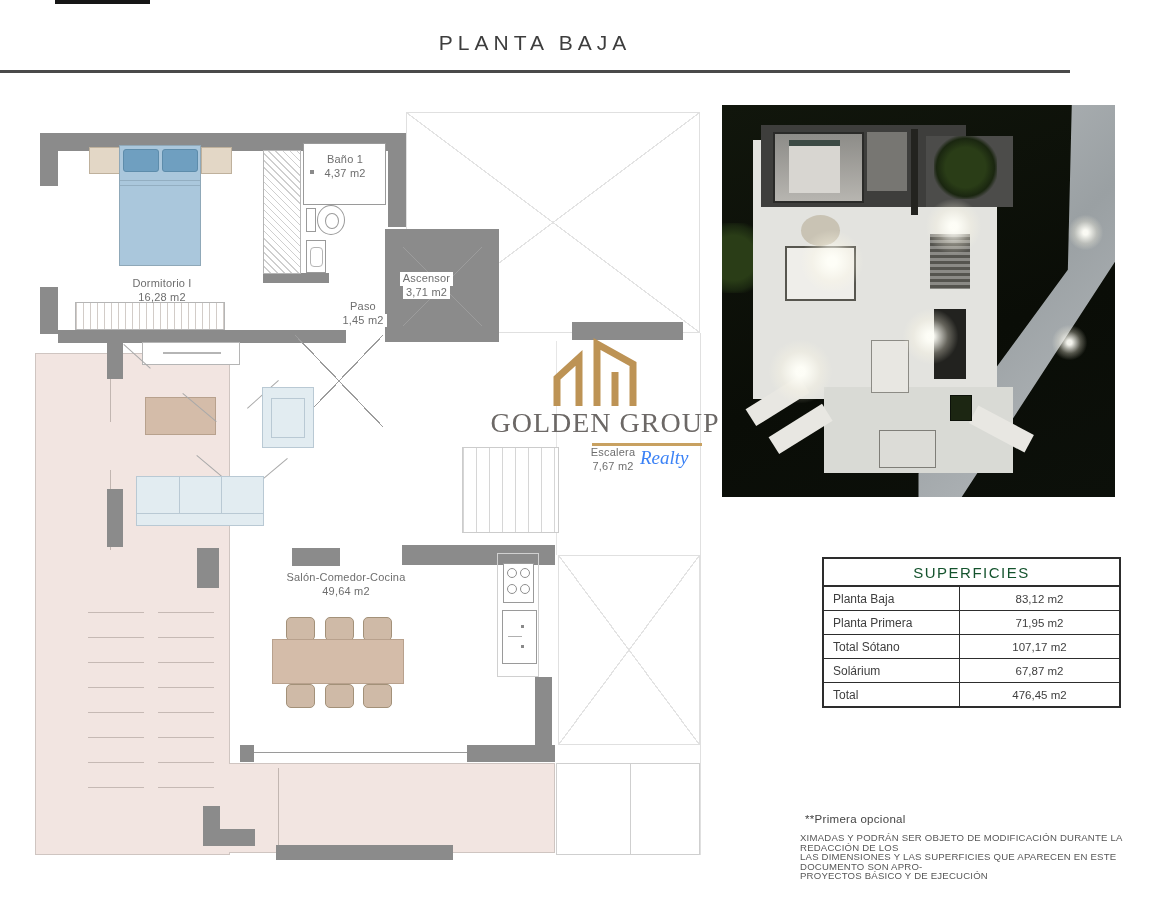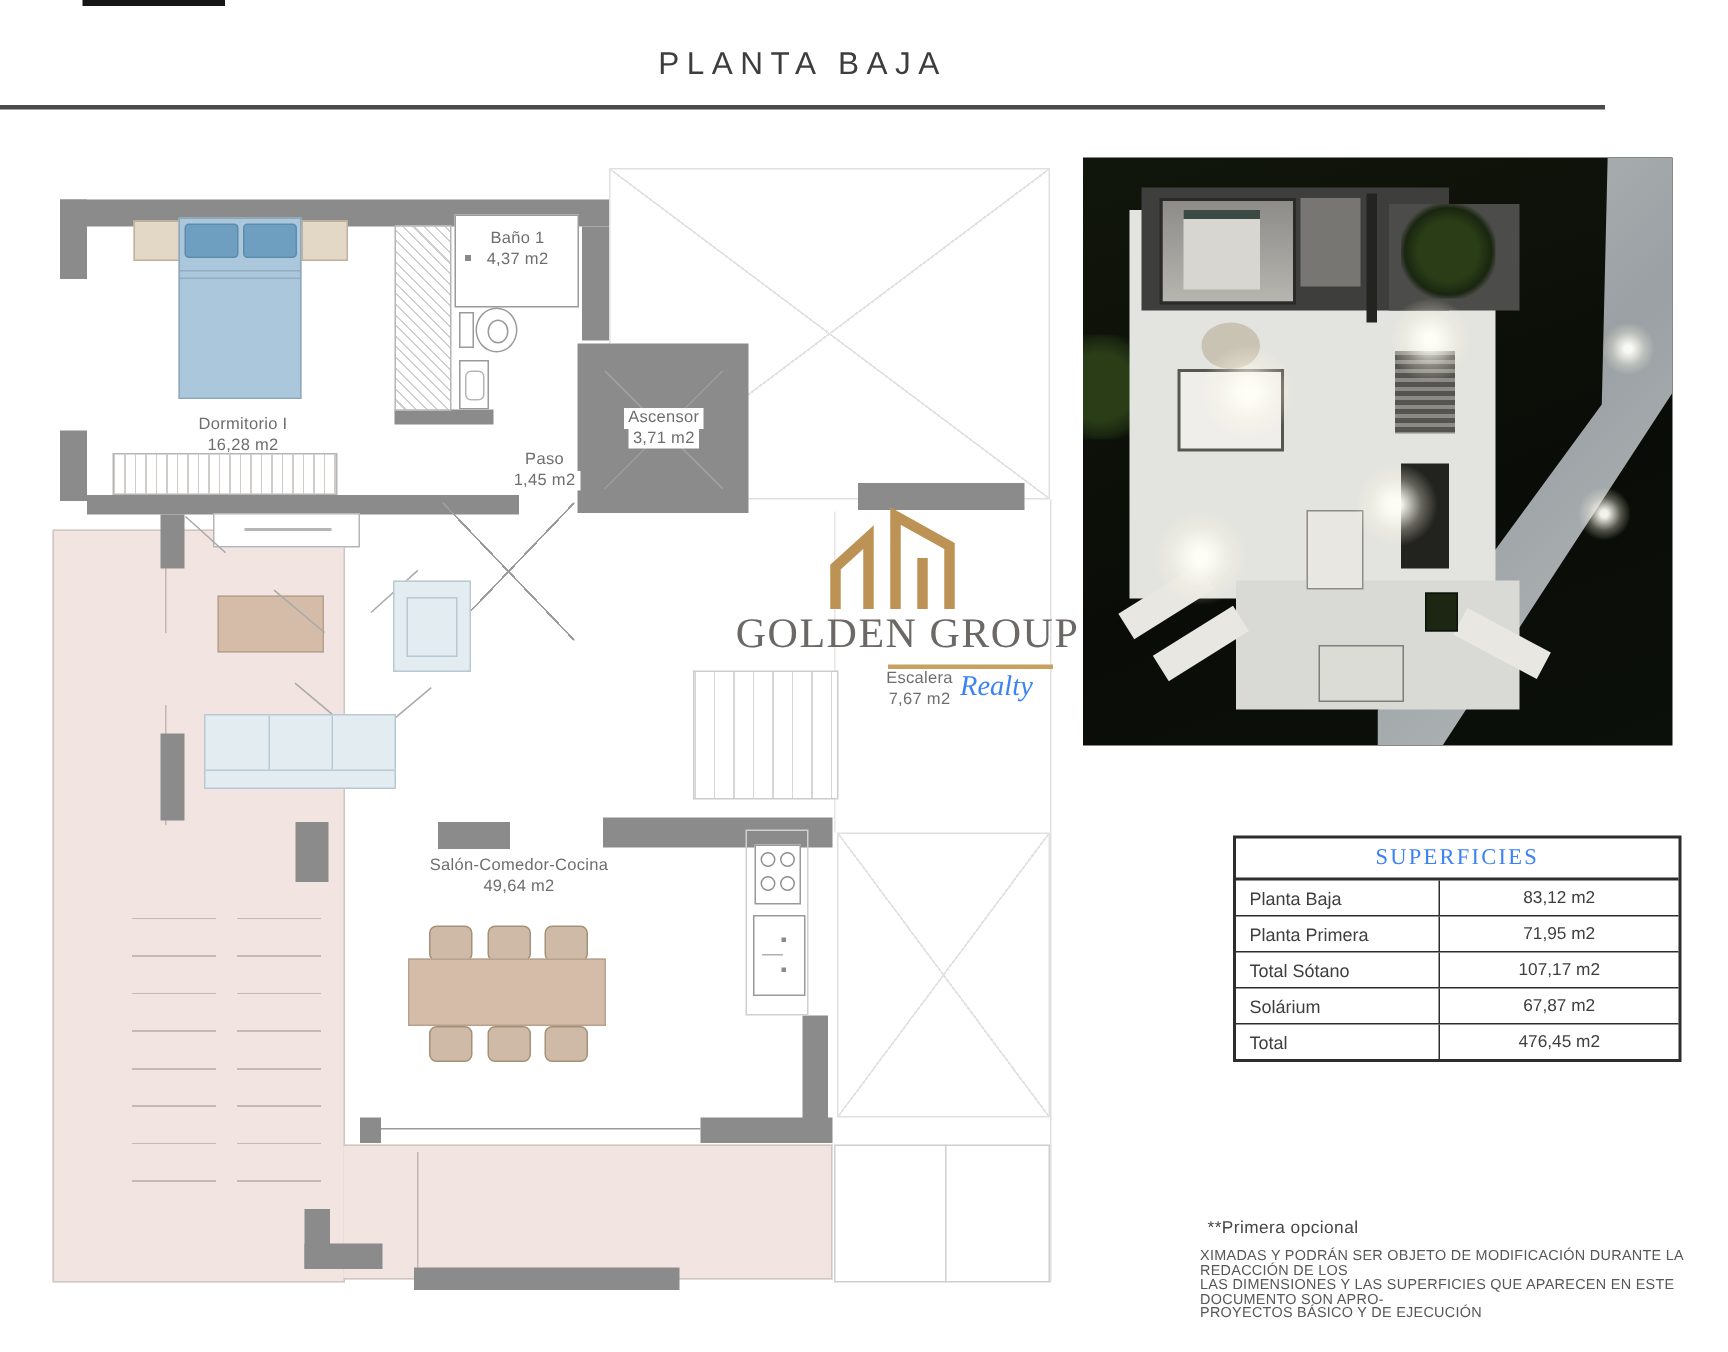--- a/index.html
+++ b/index.html
@@ -18,21 +18,21 @@
   .xbox-mid{background:
     linear-gradient(to top right, transparent calc(50% - .6px), #9c9c9c calc(50% - .6px) calc(50% + .6px), transparent calc(50% + .6px)),
     linear-gradient(to bottom right, transparent calc(50% - .6px), #9c9c9c calc(50% - .6px) calc(50% + .6px), transparent calc(50% + .6px));}
   .terrace{position:absolute;background:#f2e5e1;border:1px solid #cfc5c1;box-sizing:border-box;}
   .deckdash{position:absolute;background:repeating-linear-gradient(180deg,#c6b9b4 0 1px,transparent 1px 25px);}
   .chair{position:absolute;width:29px;height:24px;background:#cfbaa7;border:1px solid #a39179;border-radius:5px;box-sizing:border-box;}
   .burner{position:absolute;width:10px;height:10px;border:1px solid #8f8f8f;border-radius:50%;box-sizing:border-box;background:#fff;}
   
   .sup-table{position:absolute;left:822px;top:557px;width:299px;border:2px solid #2d2d2d;box-sizing:border-box;background:#fff;}
   .sup-head{height:26px;border-bottom:2px solid #2d2d2d;display:flex;align-items:center;justify-content:center;
-            font-size:15px;letter-spacing:1.5px;color:#3b82f6;font-family:Liberation Serif, serif;}
+            font-size:15px;letter-spacing:1.5px;color:#14532d;}
   .sup-row{display:flex;height:23px;border-bottom:1px solid #2d2d2d;}
   .sup-row:last-child{border-bottom:none;}
   .sup-label{width:136px;border-right:1px solid #2d2d2d;display:flex;align-items:center;padding-left:9px;
              font-size:12px;color:#3e3e3e;box-sizing:border-box;}
   .sup-value{flex:1;display:flex;align-items:center;justify-content:center;font-size:11.5px;color:#3e3e3e;}
   
   .r3d{position:absolute;left:722px;top:105px;width:393px;height:392px;overflow:hidden;
        background:linear-gradient(160deg,#11160c,#0a0d07 60%,#0c100a);}
   .r3d > div{position:absolute;}
   .glow{background:radial-gradient(circle, rgba(255,255,248,.95) 0 10%, rgba(255,250,230,.30) 45%, transparent 72%);}
@@ -153,21 +153,21 @@
     <span>16,28 m2</span>
   </div>
   <div class="lbl" style="left:305px;top:153px;width:80px;">
     <span>Baño 1</span><br>
     <span>4,37 m2</span>
   </div>
   <div class="lbl" style="left:325px;top:300px;width:76px;">
     <span class="white">Paso</span><br>
     <span class="white">1,45 m2</span>
   </div>
-  <div class="lbl" style="left:400px;top:272px;width:85px;">
+  <div class="lbl" style="left:384px;top:272px;width:85px;">
     <span class="white">Ascensor</span><br>
     <span class="white">3,71 m2</span>
   </div>
   <div class="lbl" style="left:575px;top:446px;width:76px;">
     <span>Escalera</span><br>
     <span>7,67 m2</span>
   </div>
   <div class="lbl" style="left:265px;top:571px;width:162px;">
     <span>Salón-Comedor-Cocina</span><br>
     <span>49,64 m2</span>

